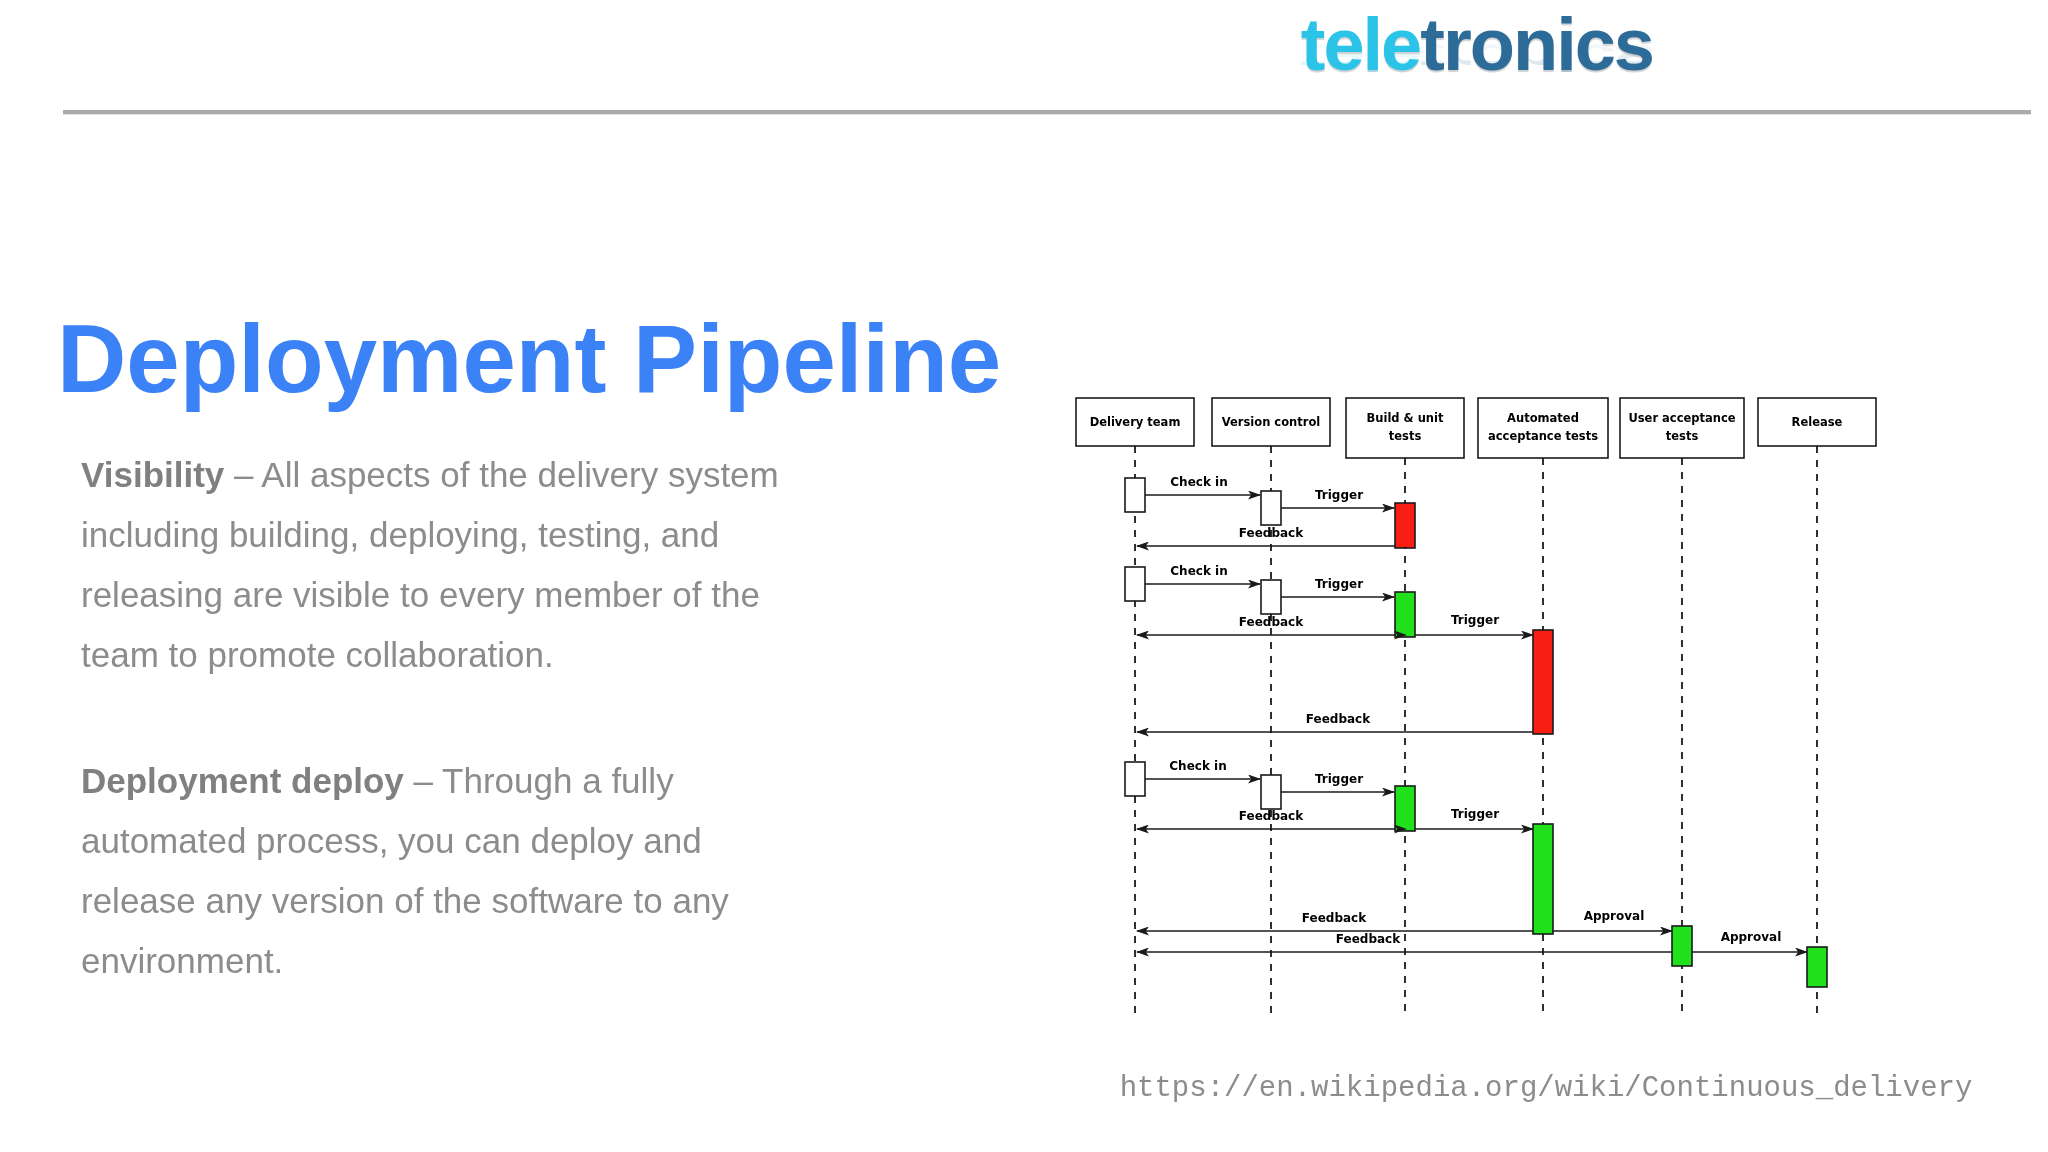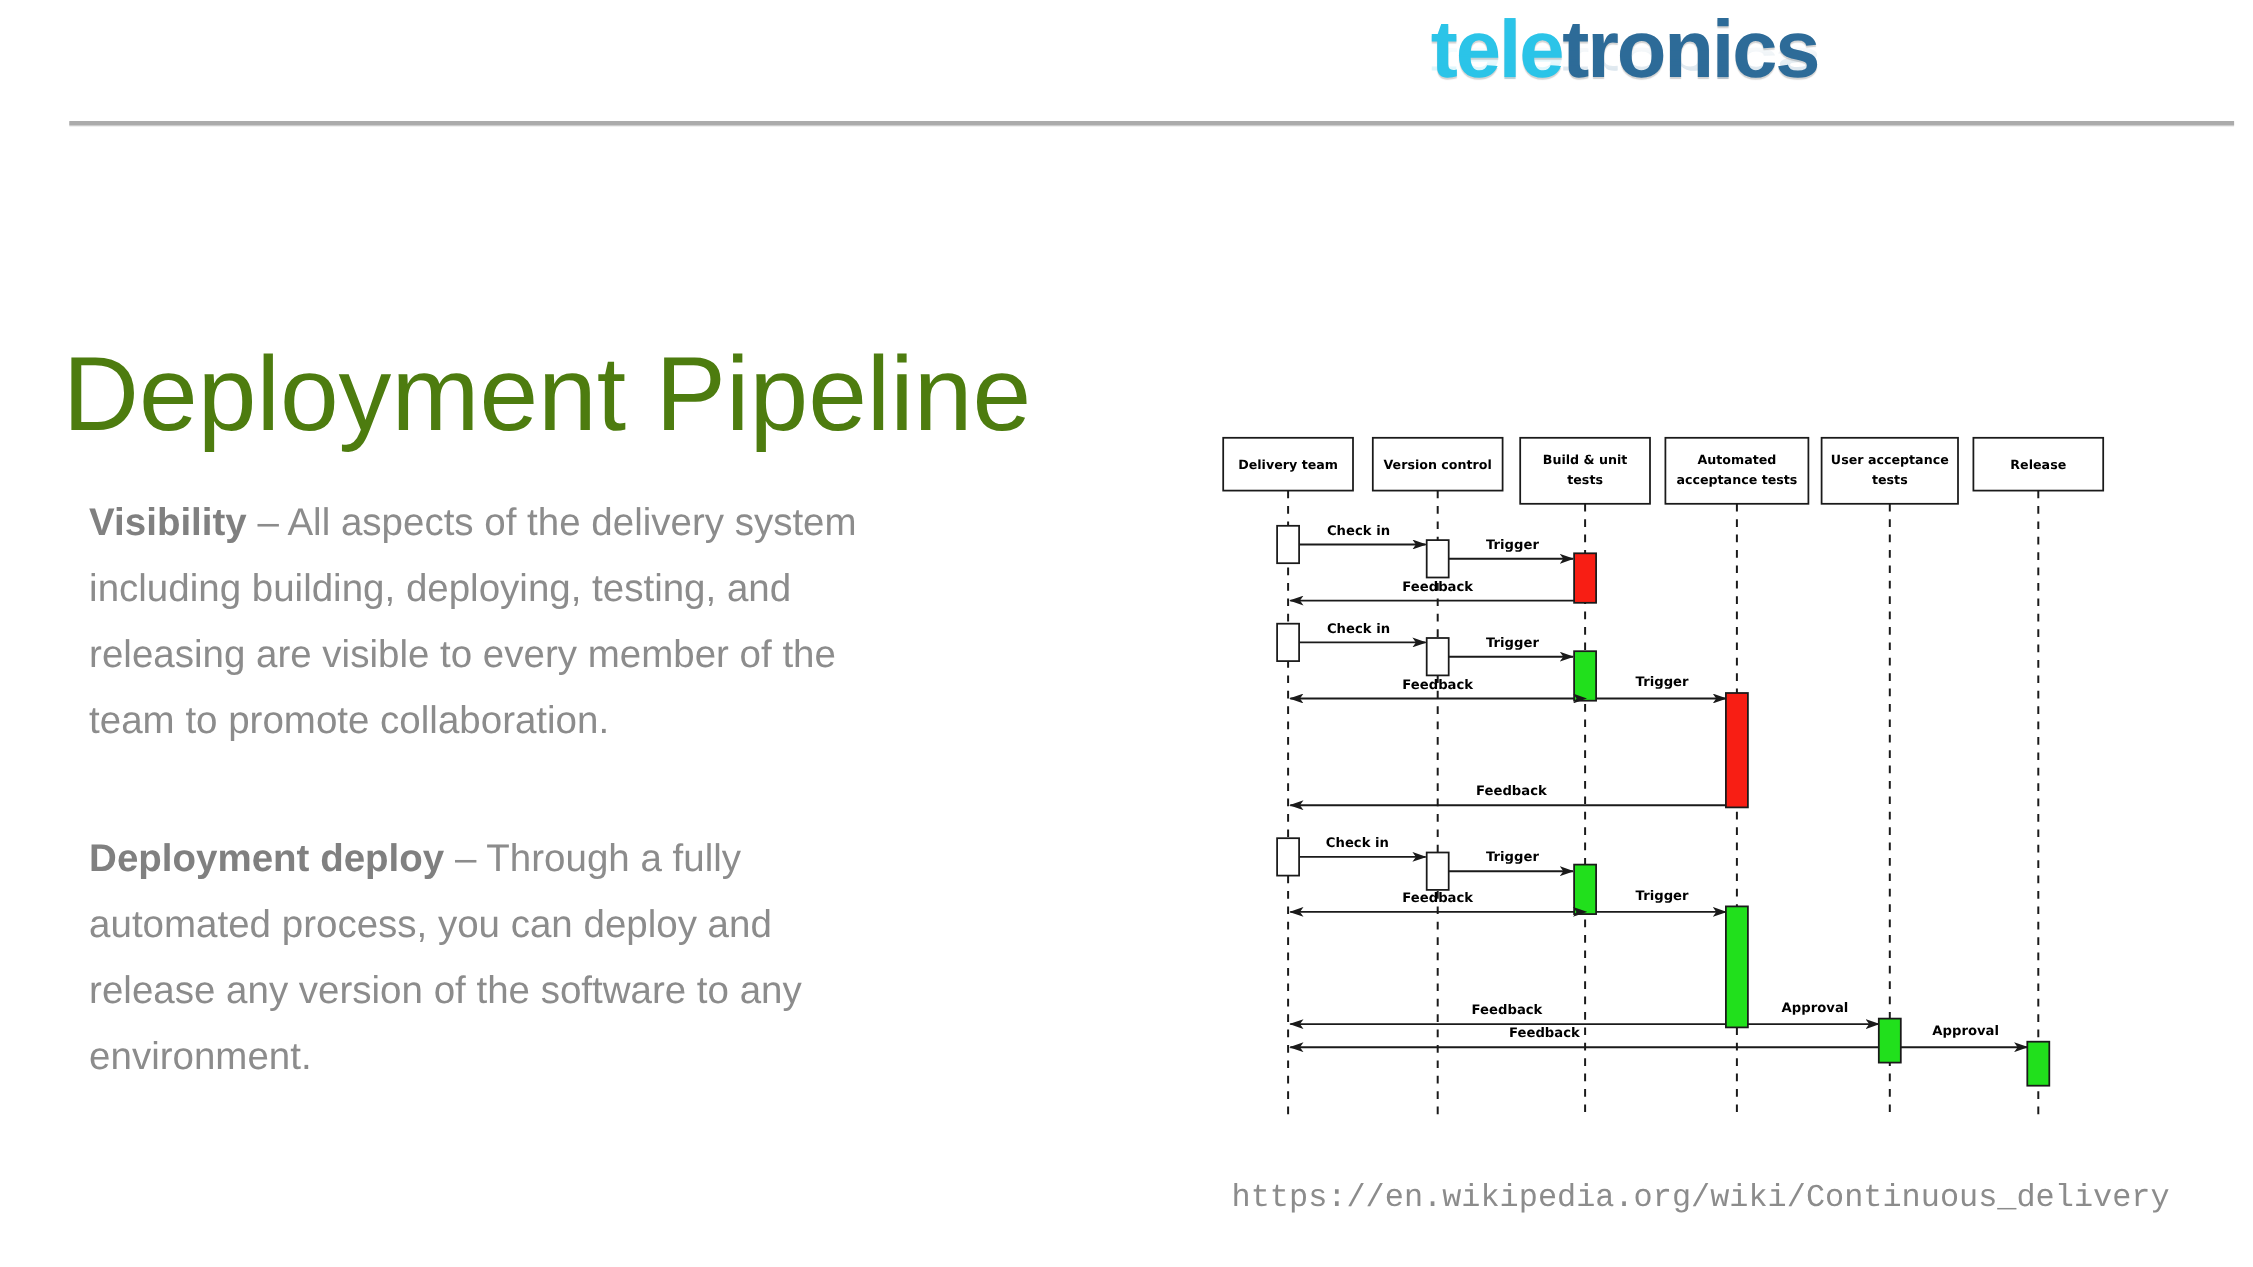--- a/index.html
+++ b/index.html
@@ -69,22 +69,22 @@
     box-shadow: 0 1px 0 #E2E2E2;
   }
 
   
   #page-title {
     position: absolute;
     left: 57px;
     top: 247px;
     font-size: 96px;
     line-height: 1;
-    color: #4d7c0f;
-    font-weight: normal;
+    color: #3b82f6;
+    font-weight: bold;
     white-space: nowrap;
   }
 
   
   #body-copy {
     position: absolute;
     left: 60px;
     top: 410px;
     width: 760px;
   }
@@ -97,21 +97,21 @@
   }
   .copy-block:last-child { margin-bottom: 0; }
   .copy-term {
     font-weight: bold;
     color: #808080;
   }
 
   
   #diagram {
     position: absolute;
-    left: 1104px;
+    left: 1068px;
     top: 390px;
     width: 900px;
     height: 640px;
   }
   #diagram svg { display: block; }
   .caption {
     position: absolute;
     left: 1096px;
     top: 1072px;
     width: 900px;

